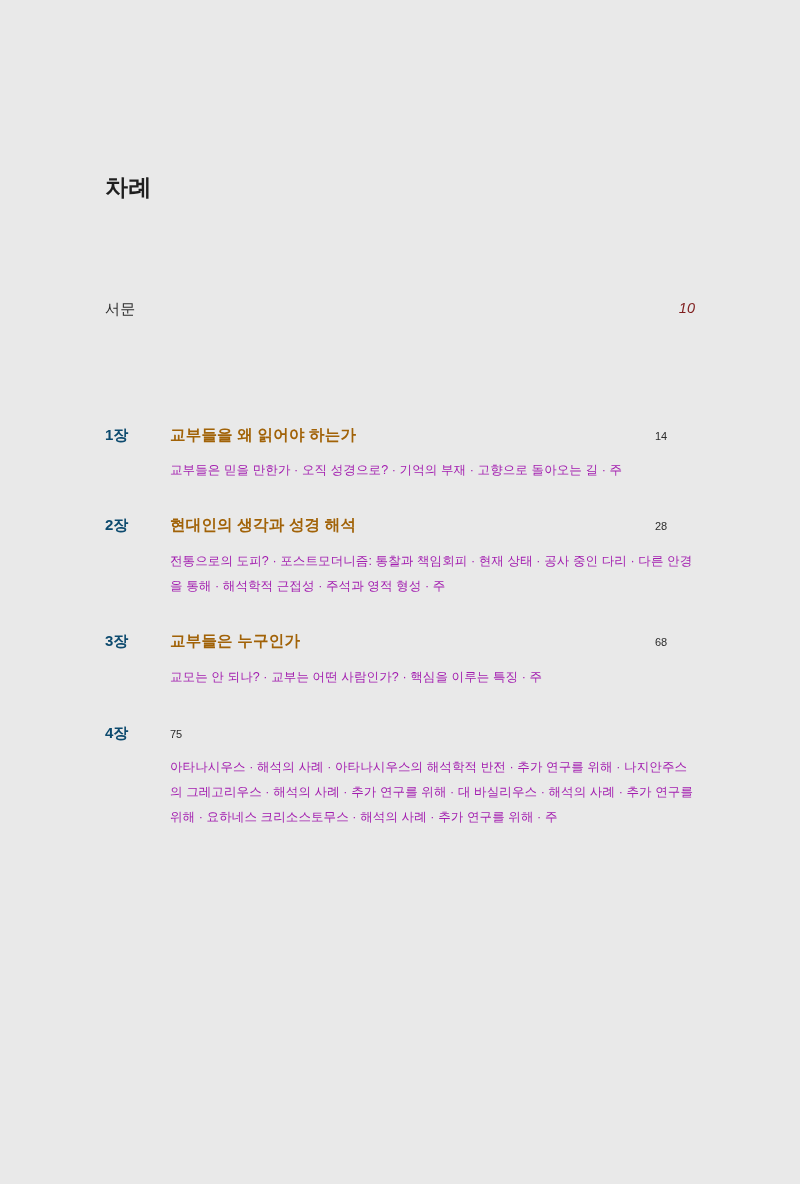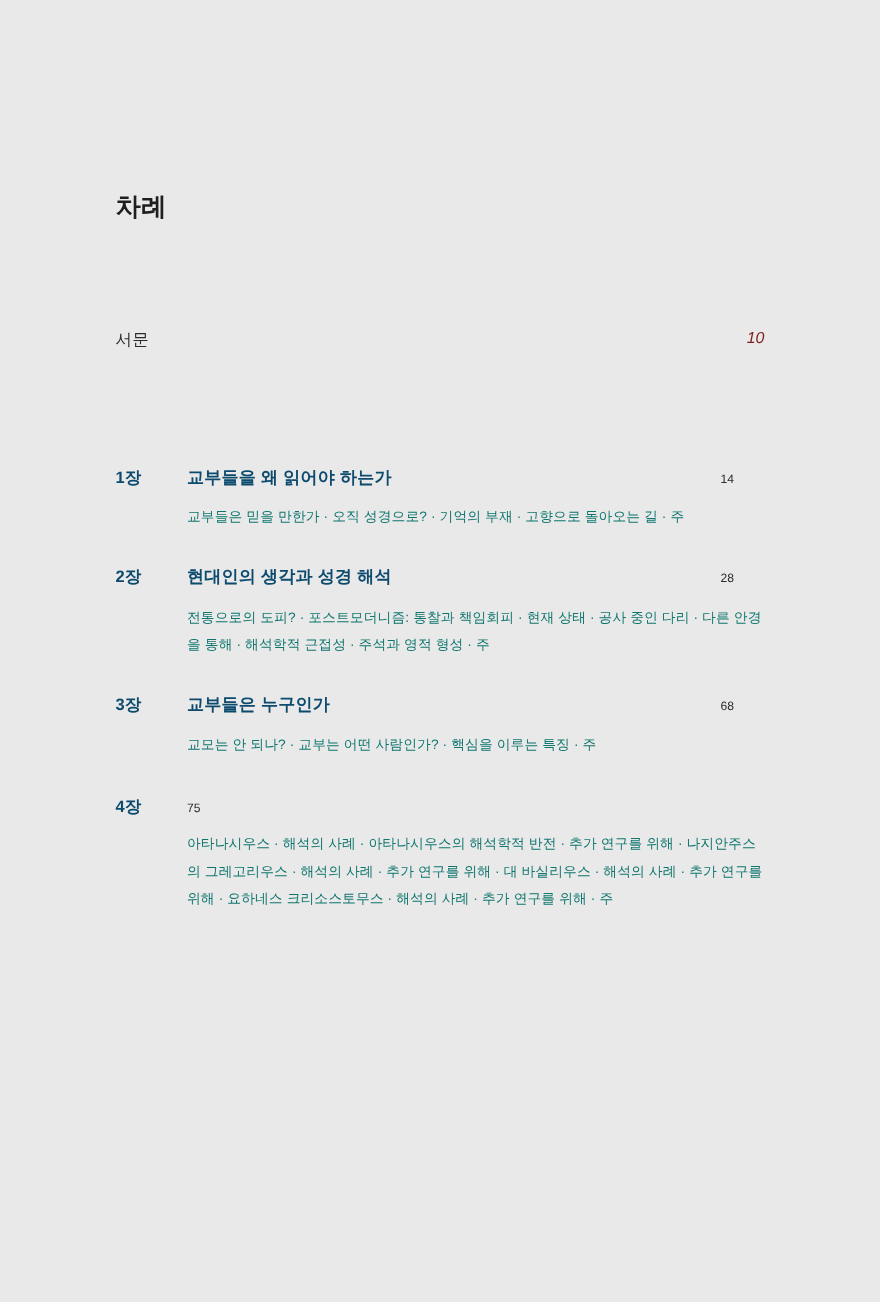--- a/index.html
+++ b/index.html
@@ -76,42 +76,42 @@
     font-weight: bold;
     color: #0c4a6e;
   }
   .chapter-title-wrap {
     flex: 1 1 auto;
     padding-right: 12px;
   }
   .chapter-title {
     font-size: 15.5px;
     font-weight: bold;
-    color: #0c4a6e;
+    color: #a16207;
     letter-spacing: 0.2px;
     line-height: 1.55;
   }
   .chapter-title-cont {
     font-size: 15px;
     font-weight: bold;
     color: #1f1f1f;
     line-height: 1.75;
   }
   .chapter-page {
     flex: 0 0 40px;
     text-align: left;
     font-size: 11px;
     color: #2b2b2b;
   }
 
   .chapter-sub {
     margin-left: 65px;
     margin-top: 11px;
     font-size: 12.5px;
-    color: #0f766e;
+    color: #a21caf;
     line-height: 2.0;
     letter-spacing: 0.1px;
     max-width: 525px;
   }
   .chapter-sub.wide {
     max-width: 540px;
     margin-top: 12px;
   }
 </style>
 </head>

